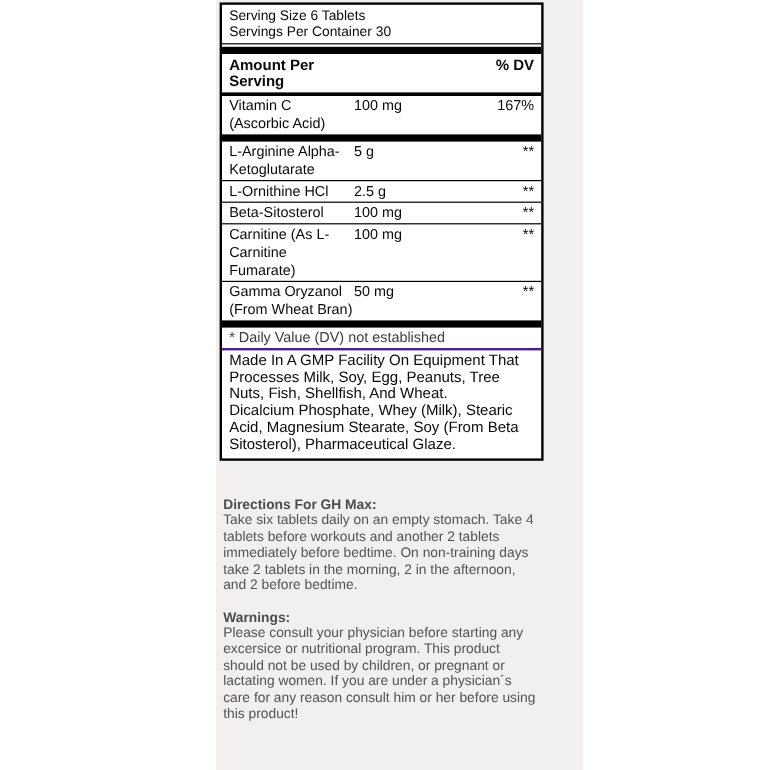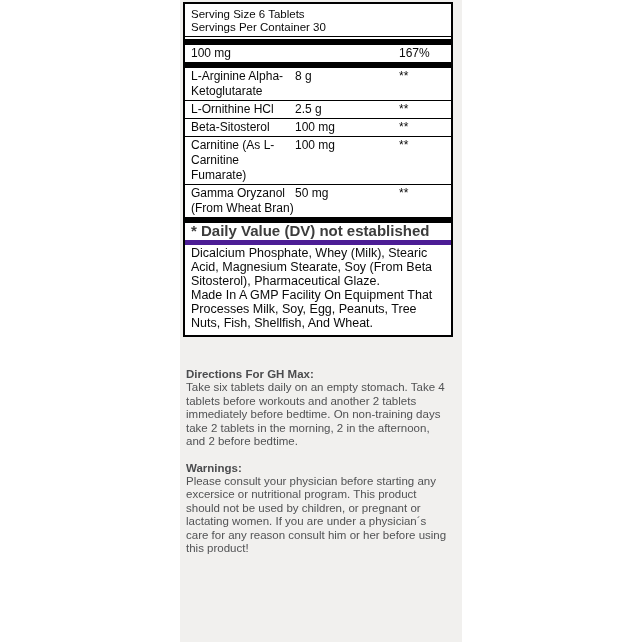--- a/index.html
+++ b/index.html
@@ -2,46 +2,45 @@
 <html><head>
 <meta charset="utf-8">
 <style>
   html,body{margin:0;padding:0;}
   body{
     width:642px;height:642px;background:#ffffff;position:relative;
     font-family:"Liberation Sans", sans-serif;color:#000;
     -webkit-font-smoothing:antialiased;
   }
   .col{
-    position:absolute;left:180px;top:0;width:282px;height:642px;
+    position:absolute;left:180px;top:0;width:306px;height:642px;
     background:#f1f0ee;
   }
   
   .facts-box{
     box-sizing:border-box;margin:2px 0 0 3px;width:270px;background:#fff;
     border:2px solid #000;font-size:12px;line-height:15px;color:#0a0a0a;
   }
   .serving{padding:4px 6px 2px 6px;border-bottom:1px solid #000;line-height:13px;font-size:11.5px;}
   .bar{height:6px;background:#000;}
   .bar.gap-top{margin-top:2px;}
   .hdr-row{
     display:flex;align-items:flex-start;font-weight:bold;font-size:12.5px;
     line-height:13.5px;padding:3px 6px 2px 6px;border-bottom:3px solid #000;
   }
   .hdr-left{width:120px;}
   .hdr-right{margin-left:auto;}
   .nrow{display:flex;align-items:flex-start;padding:1px 6px;}
   .nrow.sep{border-top:1px solid #000;}
   .n{width:104px;}
   .a{flex:1;text-align:left;}
-  .d{width:46px;text-align:left;}
+  .d{width:46px;text-align:right;}
   .footnote{
-    padding:2px 6px 3px 6px;font-size:15px;line-height:12px;color:#3c3c3c;
-    border-bottom:5px solid #4c1d95;
-    font-weight:bold;
+    padding:2px 6px 3px 6px;font-size:12px;line-height:12px;color:#3c3c3c;
+    border-bottom:2px solid #4c1d95;
   }
   .other{padding:1px 6px 5px 6px;}
   .other h2{margin:0;font-size:17px;line-height:19px;font-weight:bold;letter-spacing:0;}
   .other p{margin:0;font-size:12.5px;line-height:14px;}
   
   .txtblock{
     margin:0 1px 0 6px;width:262px;color:#515254;font-size:11.5px;line-height:13.5px;
   }
   .txtblock h3{margin:0;font-size:11.5px;line-height:13px;font-weight:bold;color:#4b4c4e;}
   .txtblock p{margin:0;}
@@ -54,31 +53,36 @@
 <div class="col">
 
   <div class="facts-box">
     <div class="serving">
       <div>Serving Size 6 Tablets</div>
       <div>Servings Per Container 30</div>
     </div>
 
     <div class="bar gap-top"></div>
 
+    <div class="hdr-row">
+      <div class="hdr-left">Amount Per Serving</div>
+      <div class="hdr-right">% DV</div>
+    </div>
 
     <div class="nrow">
+      <div class="n">Vitamin C (Ascorbic Acid)</div>
       <div class="a">100 mg</div>
       <div class="d">167%</div>
     </div>
 
     <div class="bar"></div>
 
     <div class="nrow">
       <div class="n">L-Arginine Alpha-Ketoglutarate</div>
-      <div class="a">8 g</div>
+      <div class="a">5 g</div>
       <div class="d">**</div>
     </div>
     <div class="nrow sep">
       <div class="n">L-Ornithine HCl</div>
       <div class="a">2.5 g</div>
       <div class="d">**</div>
     </div>
     <div class="nrow sep">
       <div class="n">Beta-Sitosterol</div>
       <div class="a">100 mg</div>
@@ -93,22 +97,22 @@
       <div class="n">Gamma Oryzanol (From Wheat Bran)</div>
       <div class="a">50 mg</div>
       <div class="d">**</div>
     </div>
 
     <div class="bar"></div>
 
     <div class="footnote">* Daily Value (DV) not established</div>
 
     <div class="other">
+      <p>Made In A GMP Facility On Equipment That Processes Milk, Soy, Egg, Peanuts, Tree Nuts, Fish, Shellfish, And Wheat.</p>
       <p>Dicalcium Phosphate, Whey (Milk), Stearic Acid, Magnesium Stearate, Soy (From Beta Sitosterol), Pharmaceutical Glaze.</p>
-      <p>Made In A GMP Facility On Equipment That Processes Milk, Soy, Egg, Peanuts, Tree Nuts, Fish, Shellfish, And Wheat.</p>
     </div>
   </div>
 
   <div class="txtblock directions">
     <h3>Directions For GH Max:</h3>
     <p>Take six tablets daily on an empty stomach. Take 4 tablets before workouts and another 2 tablets immediately before bedtime. On non-training days take 2 tablets in the morning, 2 in the afternoon, and 2 before bedtime.</p>
   </div>
 
   <div class="txtblock warnings">
     <h3>Warnings:</h3>

